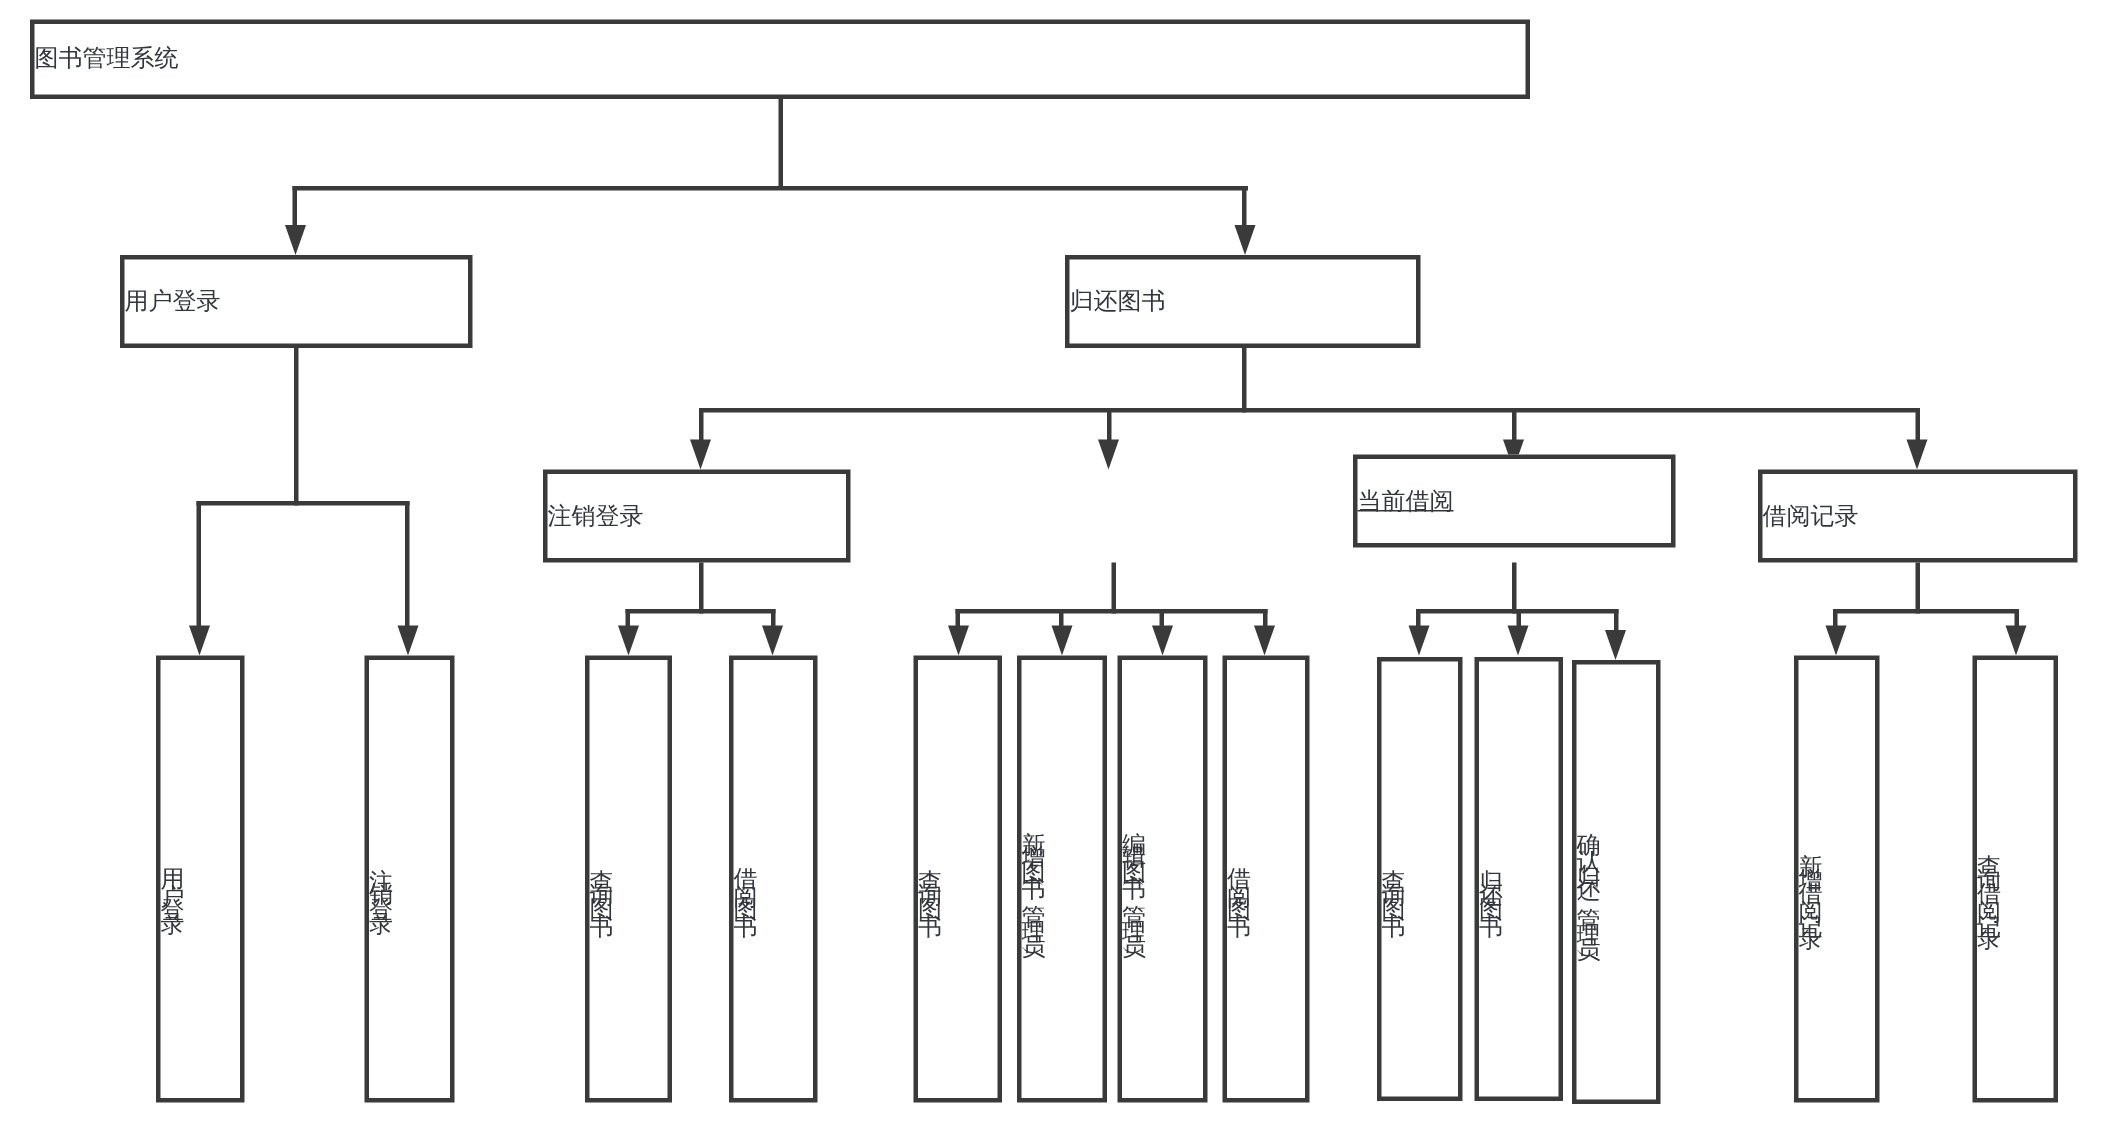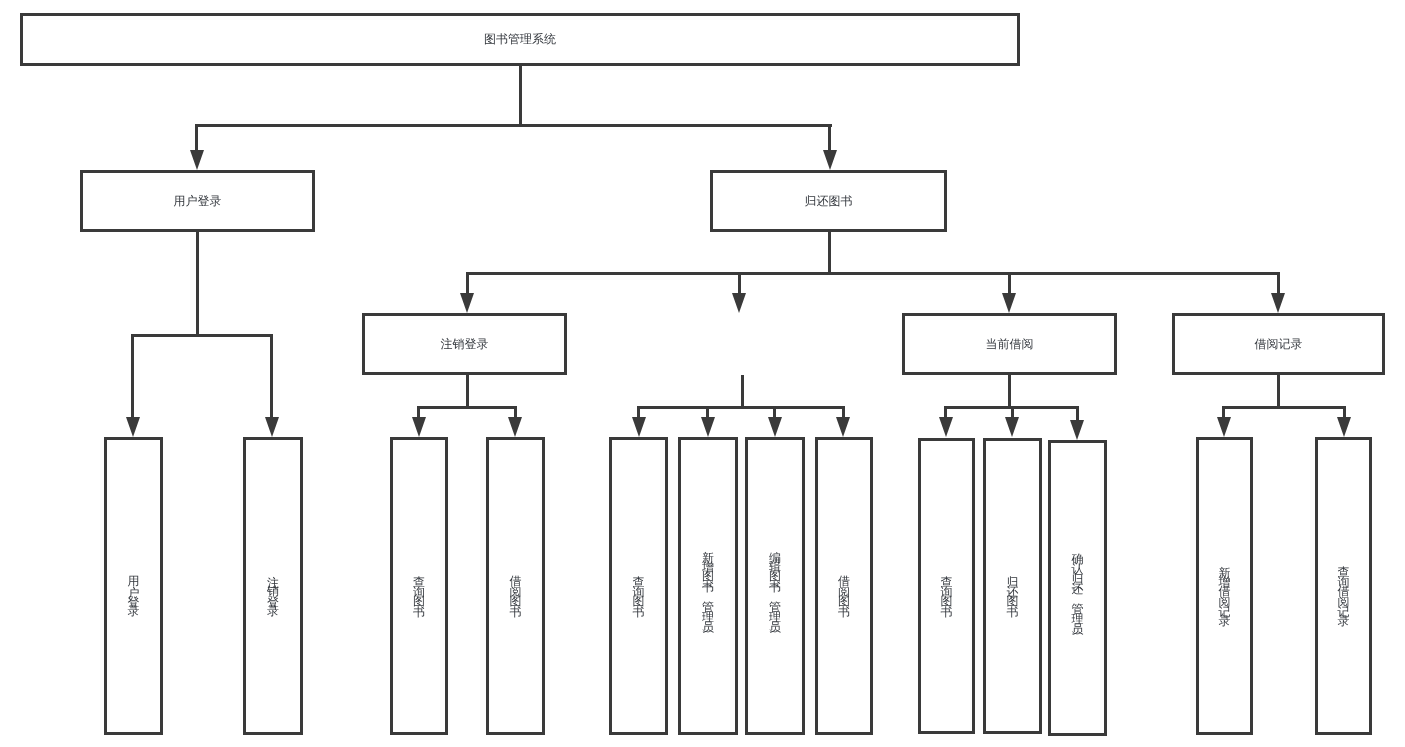--- a/index.html
+++ b/index.html
@@ -8,22 +8,22 @@
     --background:#ffffff;
     --watermark:#f0908f;
   }
   html,body{margin:0;padding:0;background:#fff;}
   .canvas{
     position:relative;width:1405px;height:747px;background:var(--background);
     font-family:"DejaVu Sans","Liberation Sans",sans-serif;overflow:hidden;
   }
   .box{
     position:absolute;box-sizing:border-box;border:3px solid var(--border);
-    background:#fff;display:flex;align-items:center;justify-content:center;
-    color:var(--text);font-size:12px;
+    background:#fff;display:flex;align-items:center;justify-content:flex-start;
+    color:var(--text);font-size:16px;
   }
   .vbox span{
     writing-mode:vertical-rl;text-orientation:mixed;letter-spacing:10px;
     line-height:1;white-space:nowrap;
   }
   .line{position:absolute;background:var(--border);}
   .arrow{
     position:absolute;width:0;height:0;
     border-left:7px solid transparent;border-right:7px solid transparent;
     border-top:20px solid var(--border);
@@ -70,21 +70,21 @@
   <div class="line" style="left:738px;top:272px;width:3px;height:23px;"></div>
   <div class="arrow" style="left:732px;top:293px;"></div>
   <div class="line" style="left:1008px;top:272px;width:3px;height:23px;"></div>
   <div class="arrow" style="left:1002px;top:293px;"></div>
   <div class="line" style="left:1277px;top:272px;width:3px;height:23px;"></div>
   <div class="arrow" style="left:1271px;top:293px;"></div>
 
   <div class="box" style="left:362px;top:313px;width:205px;height:62px;">
     <span>注销登录</span>
   </div>
-  <div class="box" style="left:902px;top:313px;width:215px;height:62px;">
+  <div class="box" style="left:902px;top:303px;width:215px;height:62px;text-decoration:underline;">
     <span>当前借阅</span>
   </div>
   <div class="box" style="left:1172px;top:313px;width:213px;height:62px;">
     <span>借阅记录</span>
   </div>
 
   <div class="line" style="left:466px;top:375px;width:3px;height:34px;"></div>
   <div class="line" style="left:417px;top:406px;width:100px;height:3px;"></div>
   <div class="line" style="left:417px;top:406px;width:3px;height:14px;"></div>
   <div class="arrow" style="left:412px;top:417px;"></div>

